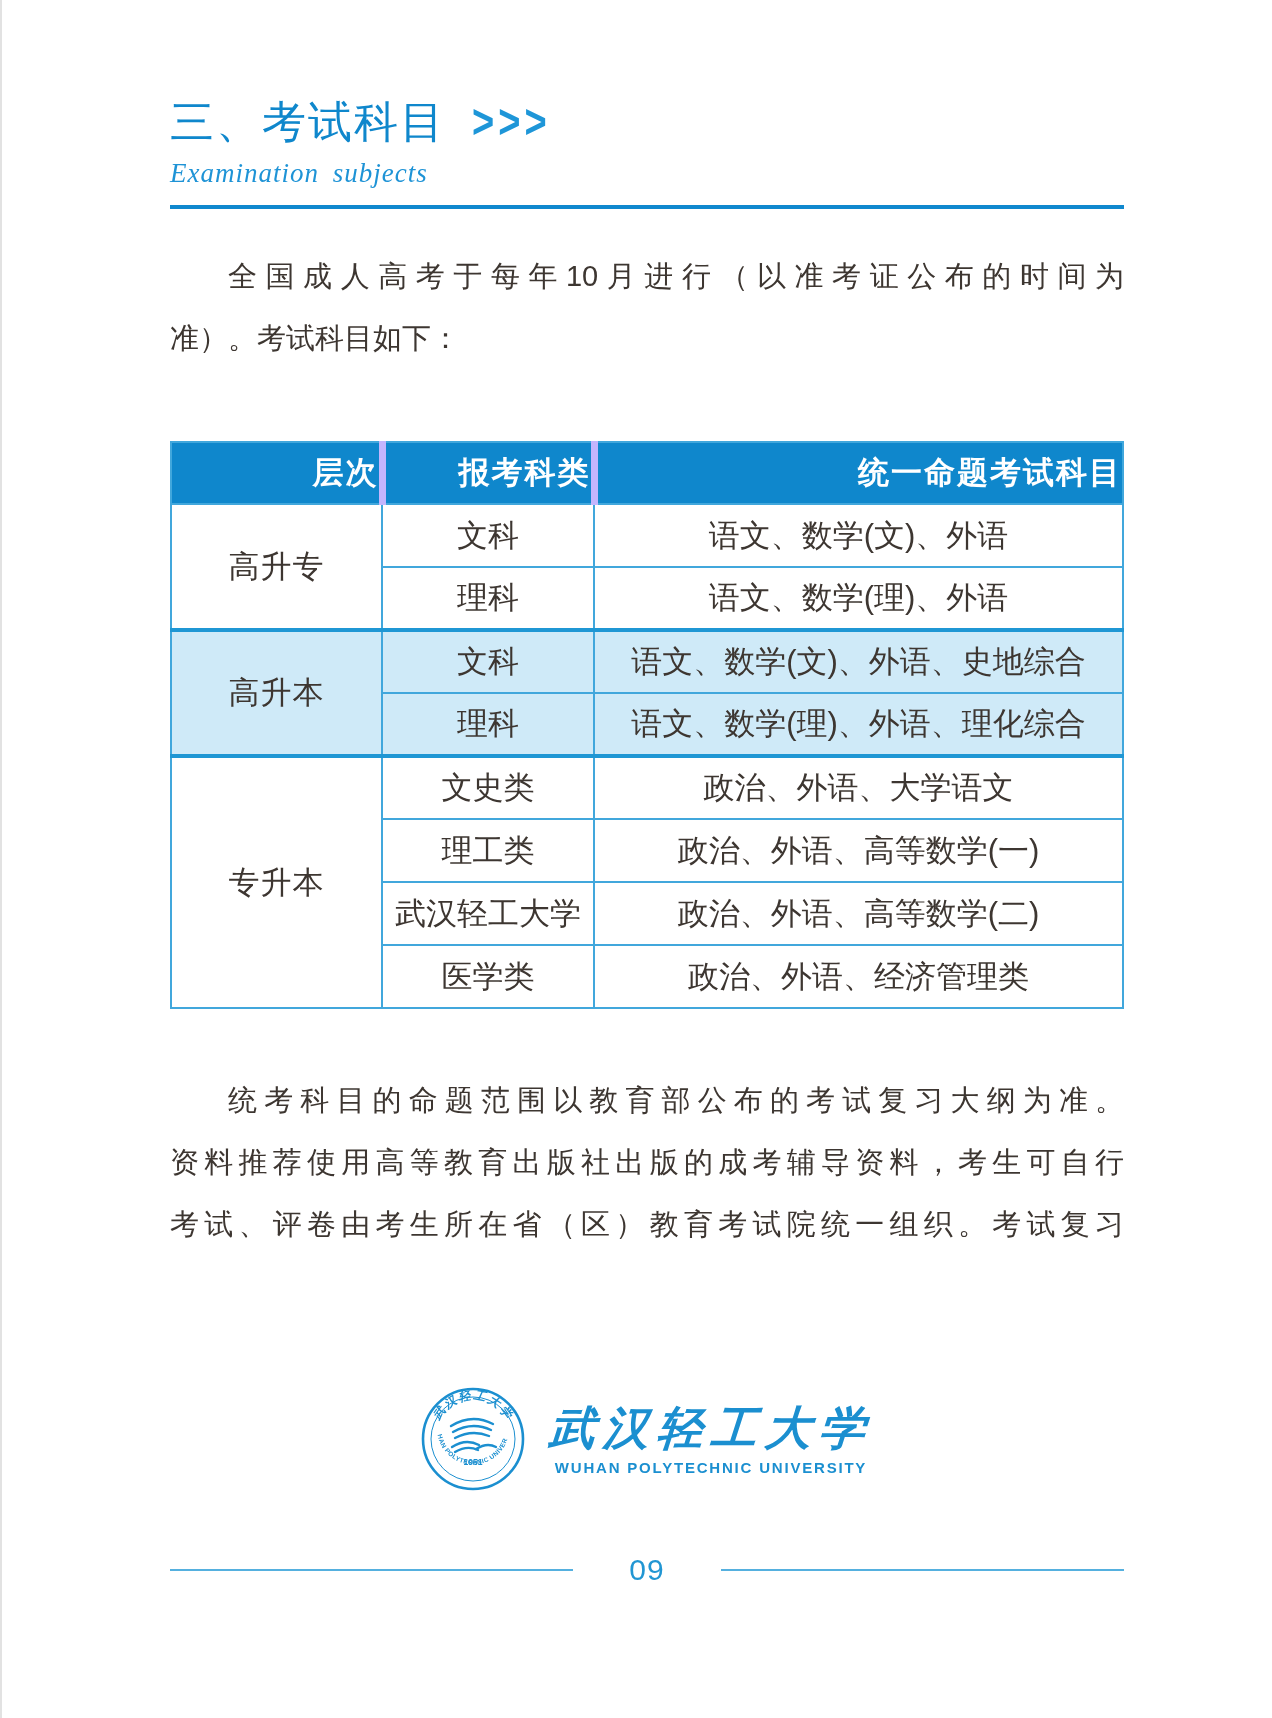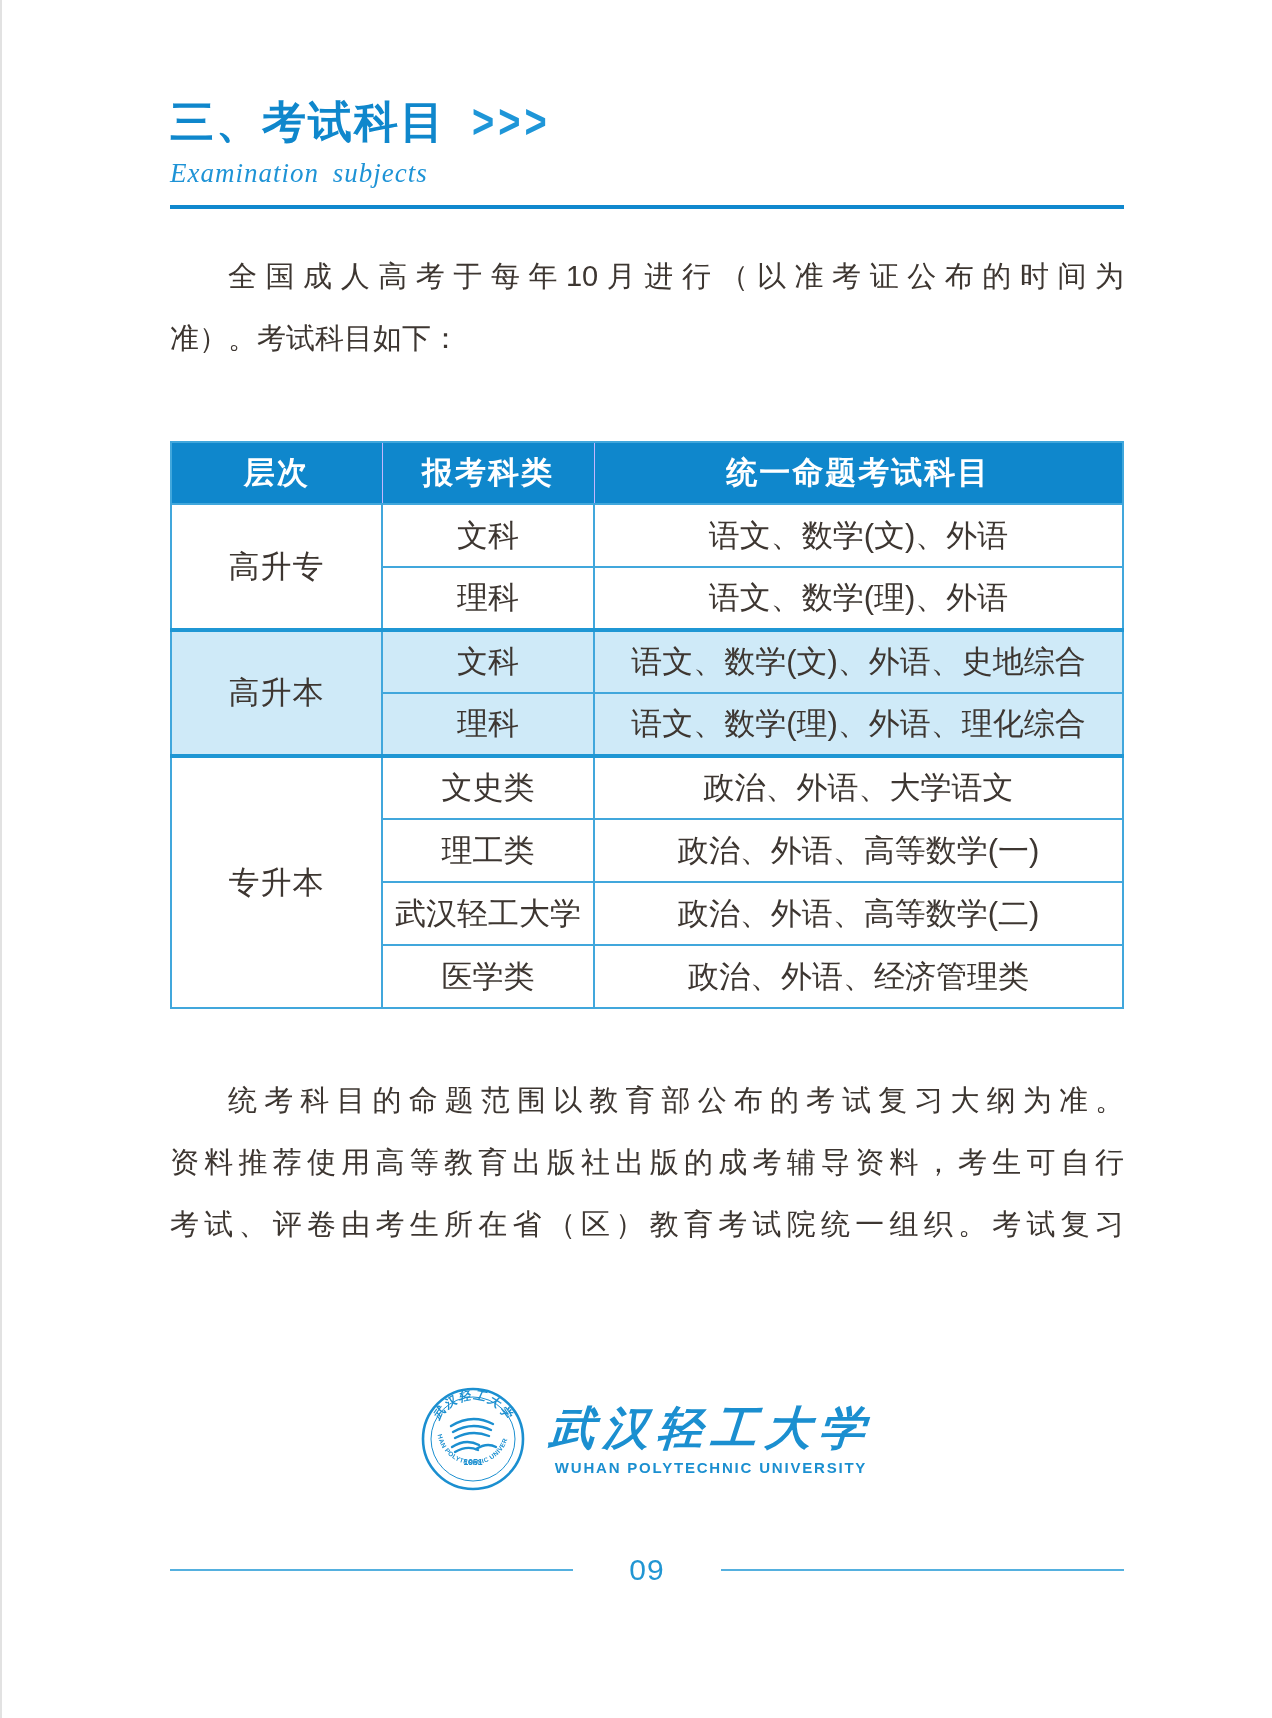--- a/index.html
+++ b/index.html
@@ -20,21 +20,21 @@
     background:#fff;
     border-left:2px solid #e2e2e2;
     overflow:hidden;
   }
   .content{ margin-left:168px; margin-right:148px; }
 
   
   .section-header{ padding-top:96px; }
   .title-row{ display:flex; align-items:center; gap:26px; }
   .title-zh{
-    font-size:44px; line-height:52px; font-weight:bold;
+    font-size:44px; line-height:52px; font-weight:normal;
     color:var(--primary-blue); letter-spacing:2px;
   }
   .chevrons{
     font-size:38px; font-weight:bold; color:#1e96d8;
     letter-spacing:4px; transform:scaleY(1.25);
     line-height:52px;
   }
   .subtitle-en{
     margin-top:10px;
     font-family:"Liberation Serif","DejaVu Serif",serif;
@@ -53,23 +53,23 @@
   .pline.jl{ text-align-last:justify; }
   .pline.ind{ text-indent:2em; }
 
   
   .exam-table-wrap{ margin-top:72px; }
   table{ width:100%; border-collapse:collapse; border:2px solid var(--border-blue); }
   col.c1{width:211px;} col.c2{width:212px;} col.c3{width:auto;}
   thead th{
     background:var(--primary-blue); color:#fff;
     height:62px; font-size:31px; font-weight:bold; letter-spacing:2px;
-    border:0; text-align:center;
-  }
-  thead th + th{ border-left:1px solid #c4b5fd; }
+    border:0; text-align:right;
+  }
+  thead th + th{ border-left:7px solid #c4b5fd; }
   td{
     border:2px solid var(--border-blue);
     height:63px; font-size:31px; color:var(--body-text);
     text-align:center; vertical-align:middle;
     background:#fff;
   }
   tbody.grp:not(:first-of-type) tr:first-child td{ border-top:4px solid var(--group-line); }
   tbody.highlight td{ background:var(--light-row-bg); }
   td.level-cell{ letter-spacing:1px; }
 

